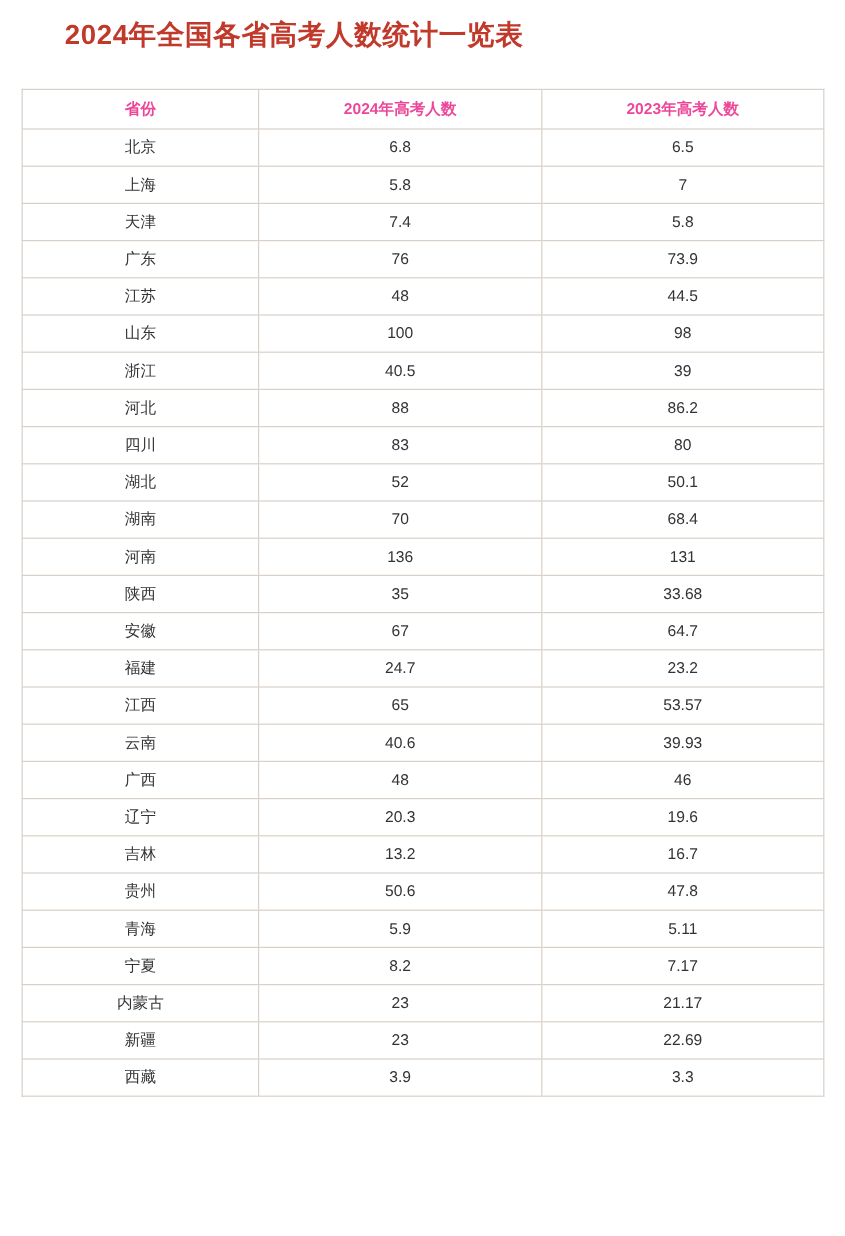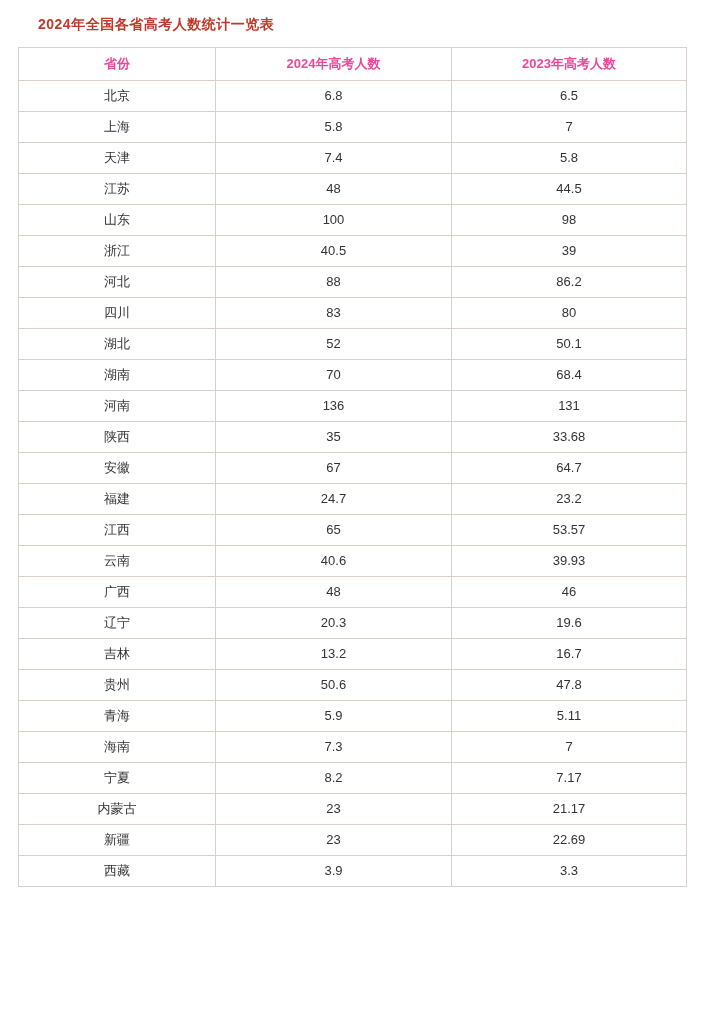--- a/index.html
+++ b/index.html
@@ -14,25 +14,25 @@
     color: #222222;
     overflow: hidden;
   }
   .page {
     width: 704px;
     box-sizing: border-box;
     padding: 0;
   }
   .title {
     color: #c0392b;
-    font-size: 14px;
+    font-size: 23px;
     font-weight: bold;
     letter-spacing: 0.5px;
-    padding: 16px 0 14px 38px;
-    margin: 0;
+    padding: 0 0 14px 38px;
+    margin: 16px;
     line-height: 1.2;
   }
   .table-wrap {
     padding: 0 18px 0 18px;
   }
   table.stats {
     border-collapse: collapse;
     width: 668px;
     table-layout: fixed;
     margin: 0 auto;
@@ -91,20 +91,25 @@
             <td>上海</td>
             <td>5.8</td>
             <td>7</td>
           </tr>
           <tr>
             <td>天津</td>
             <td>7.4</td>
             <td>5.8</td>
           </tr>
           <tr>
+            <td>广东</td>
+            <td>76</td>
+            <td>73.9</td>
+          </tr>
+          <tr>
             <td>江苏</td>
             <td>48</td>
             <td>44.5</td>
           </tr>
           <tr>
             <td>山东</td>
             <td>100</td>
             <td>98</td>
           </tr>
           <tr>
@@ -181,25 +186,20 @@
             <td>贵州</td>
             <td>50.6</td>
             <td>47.8</td>
           </tr>
           <tr>
             <td>青海</td>
             <td>5.9</td>
             <td>5.11</td>
           </tr>
           <tr>
-            <td>海南</td>
-            <td>7.3</td>
-            <td>7</td>
-          </tr>
-          <tr>
             <td>宁夏</td>
             <td>8.2</td>
             <td>7.17</td>
           </tr>
           <tr>
             <td>内蒙古</td>
             <td>23</td>
             <td>21.17</td>
           </tr>
           <tr>

